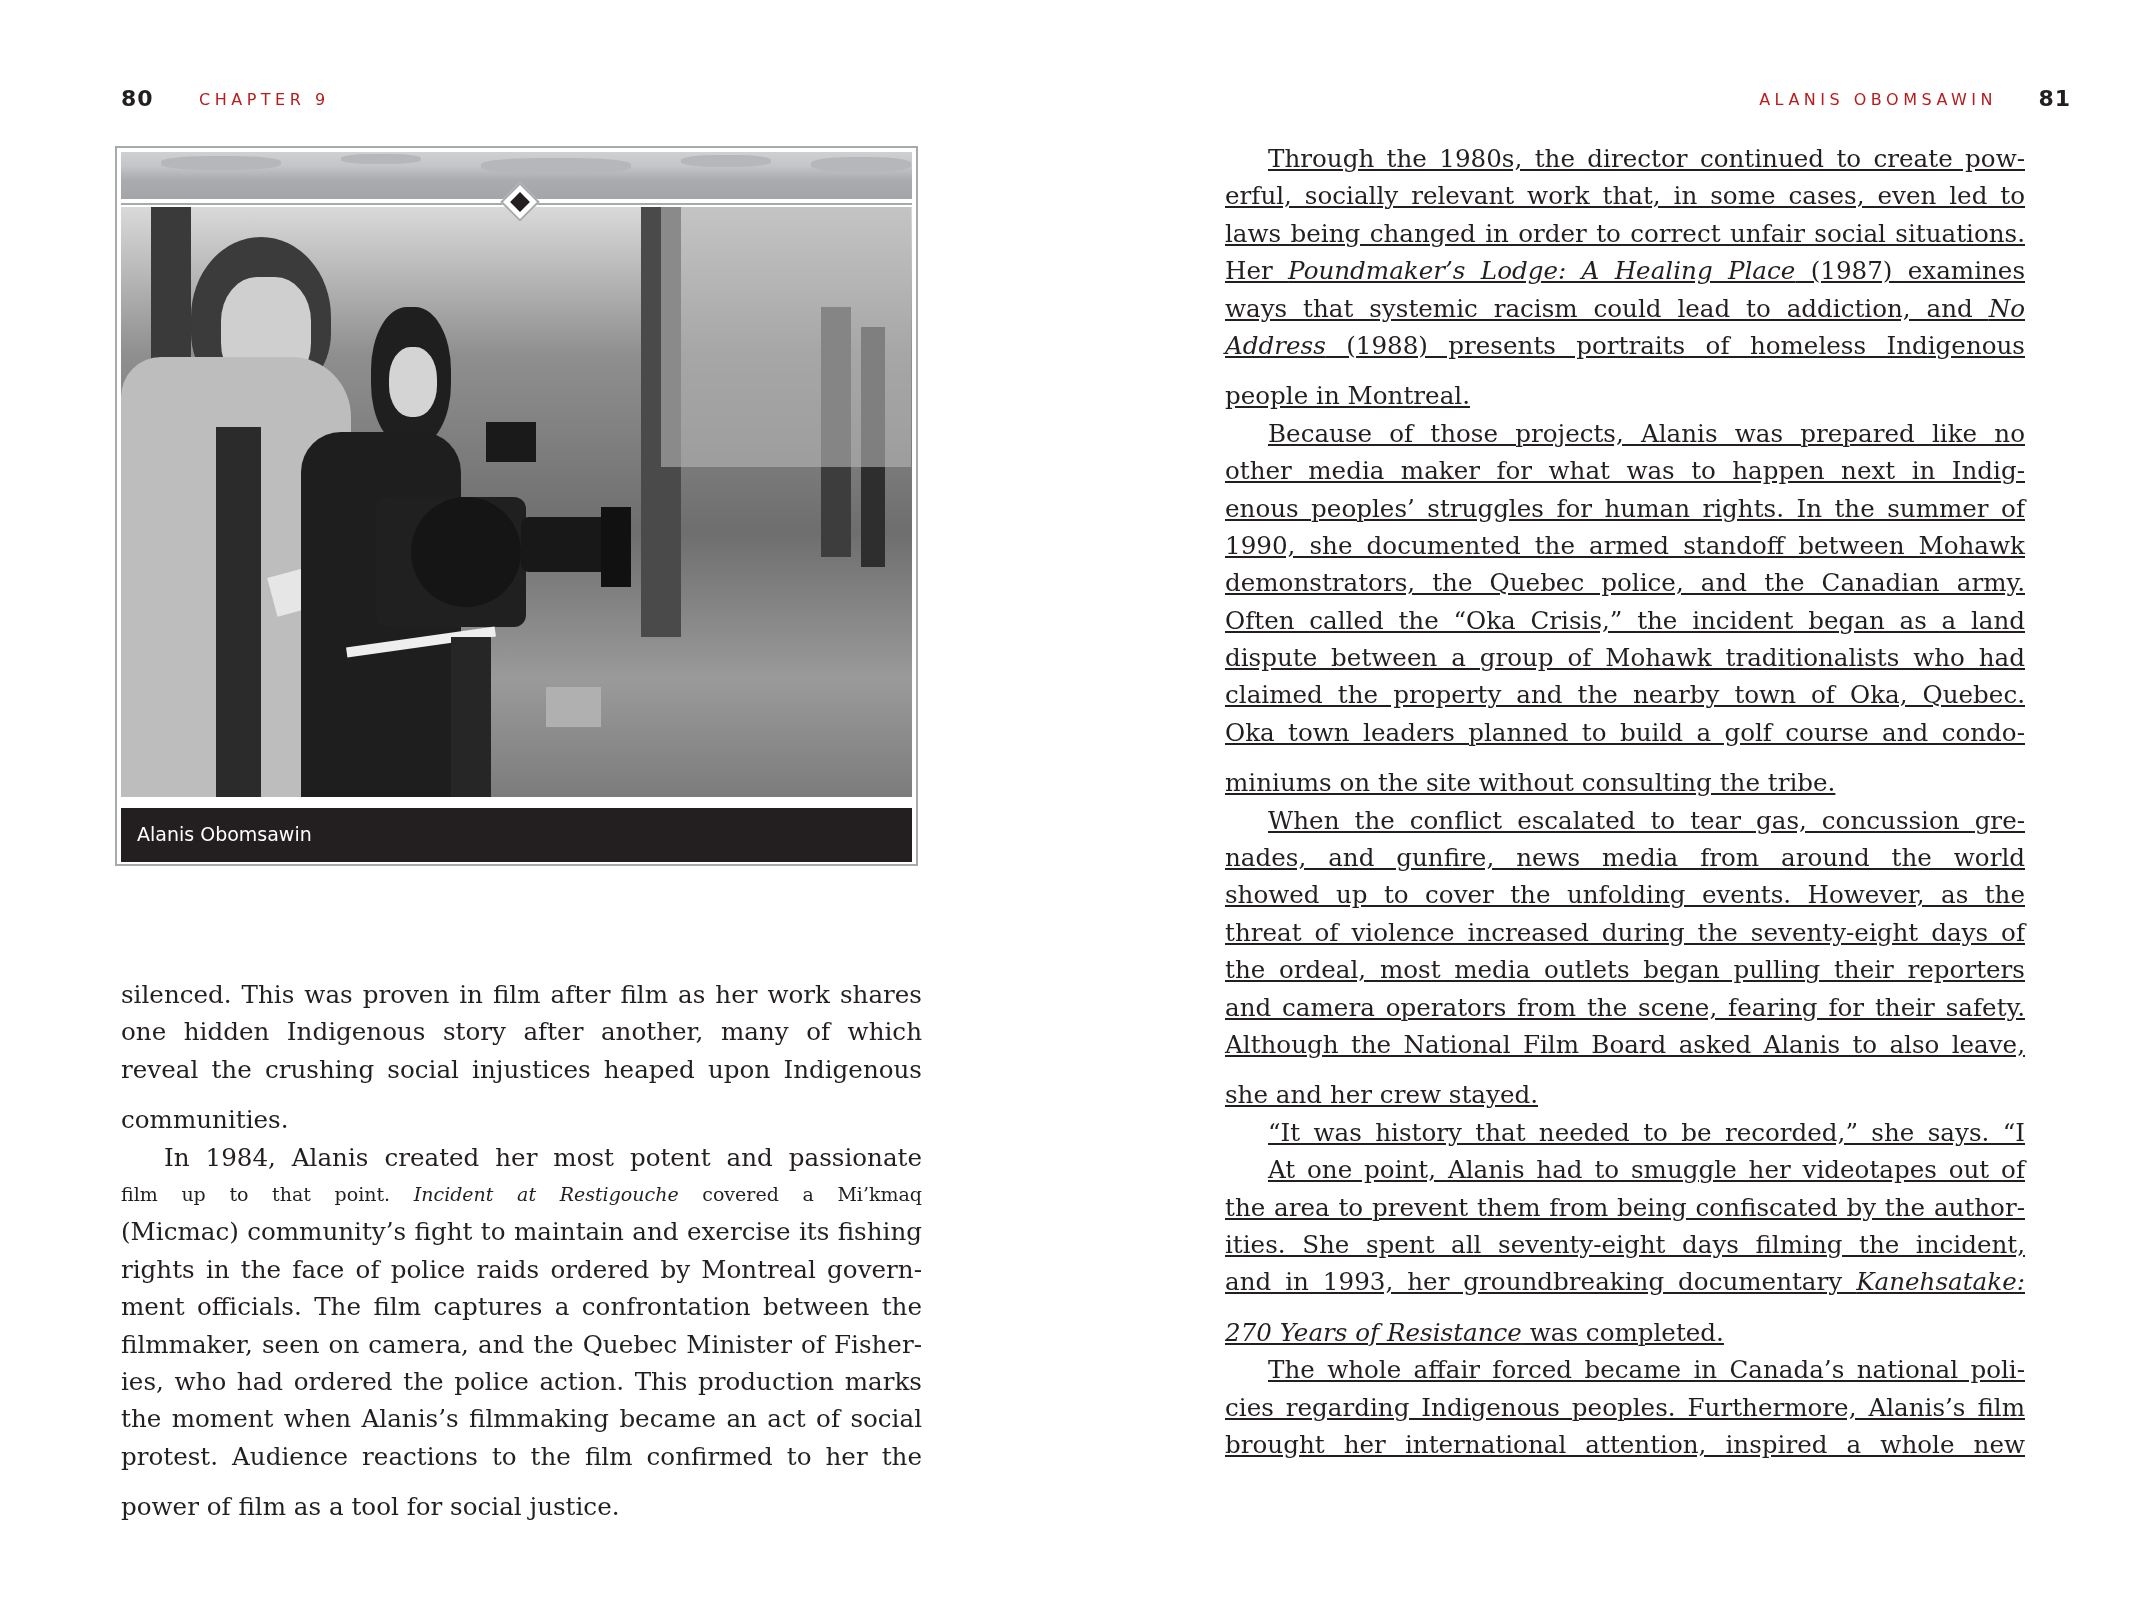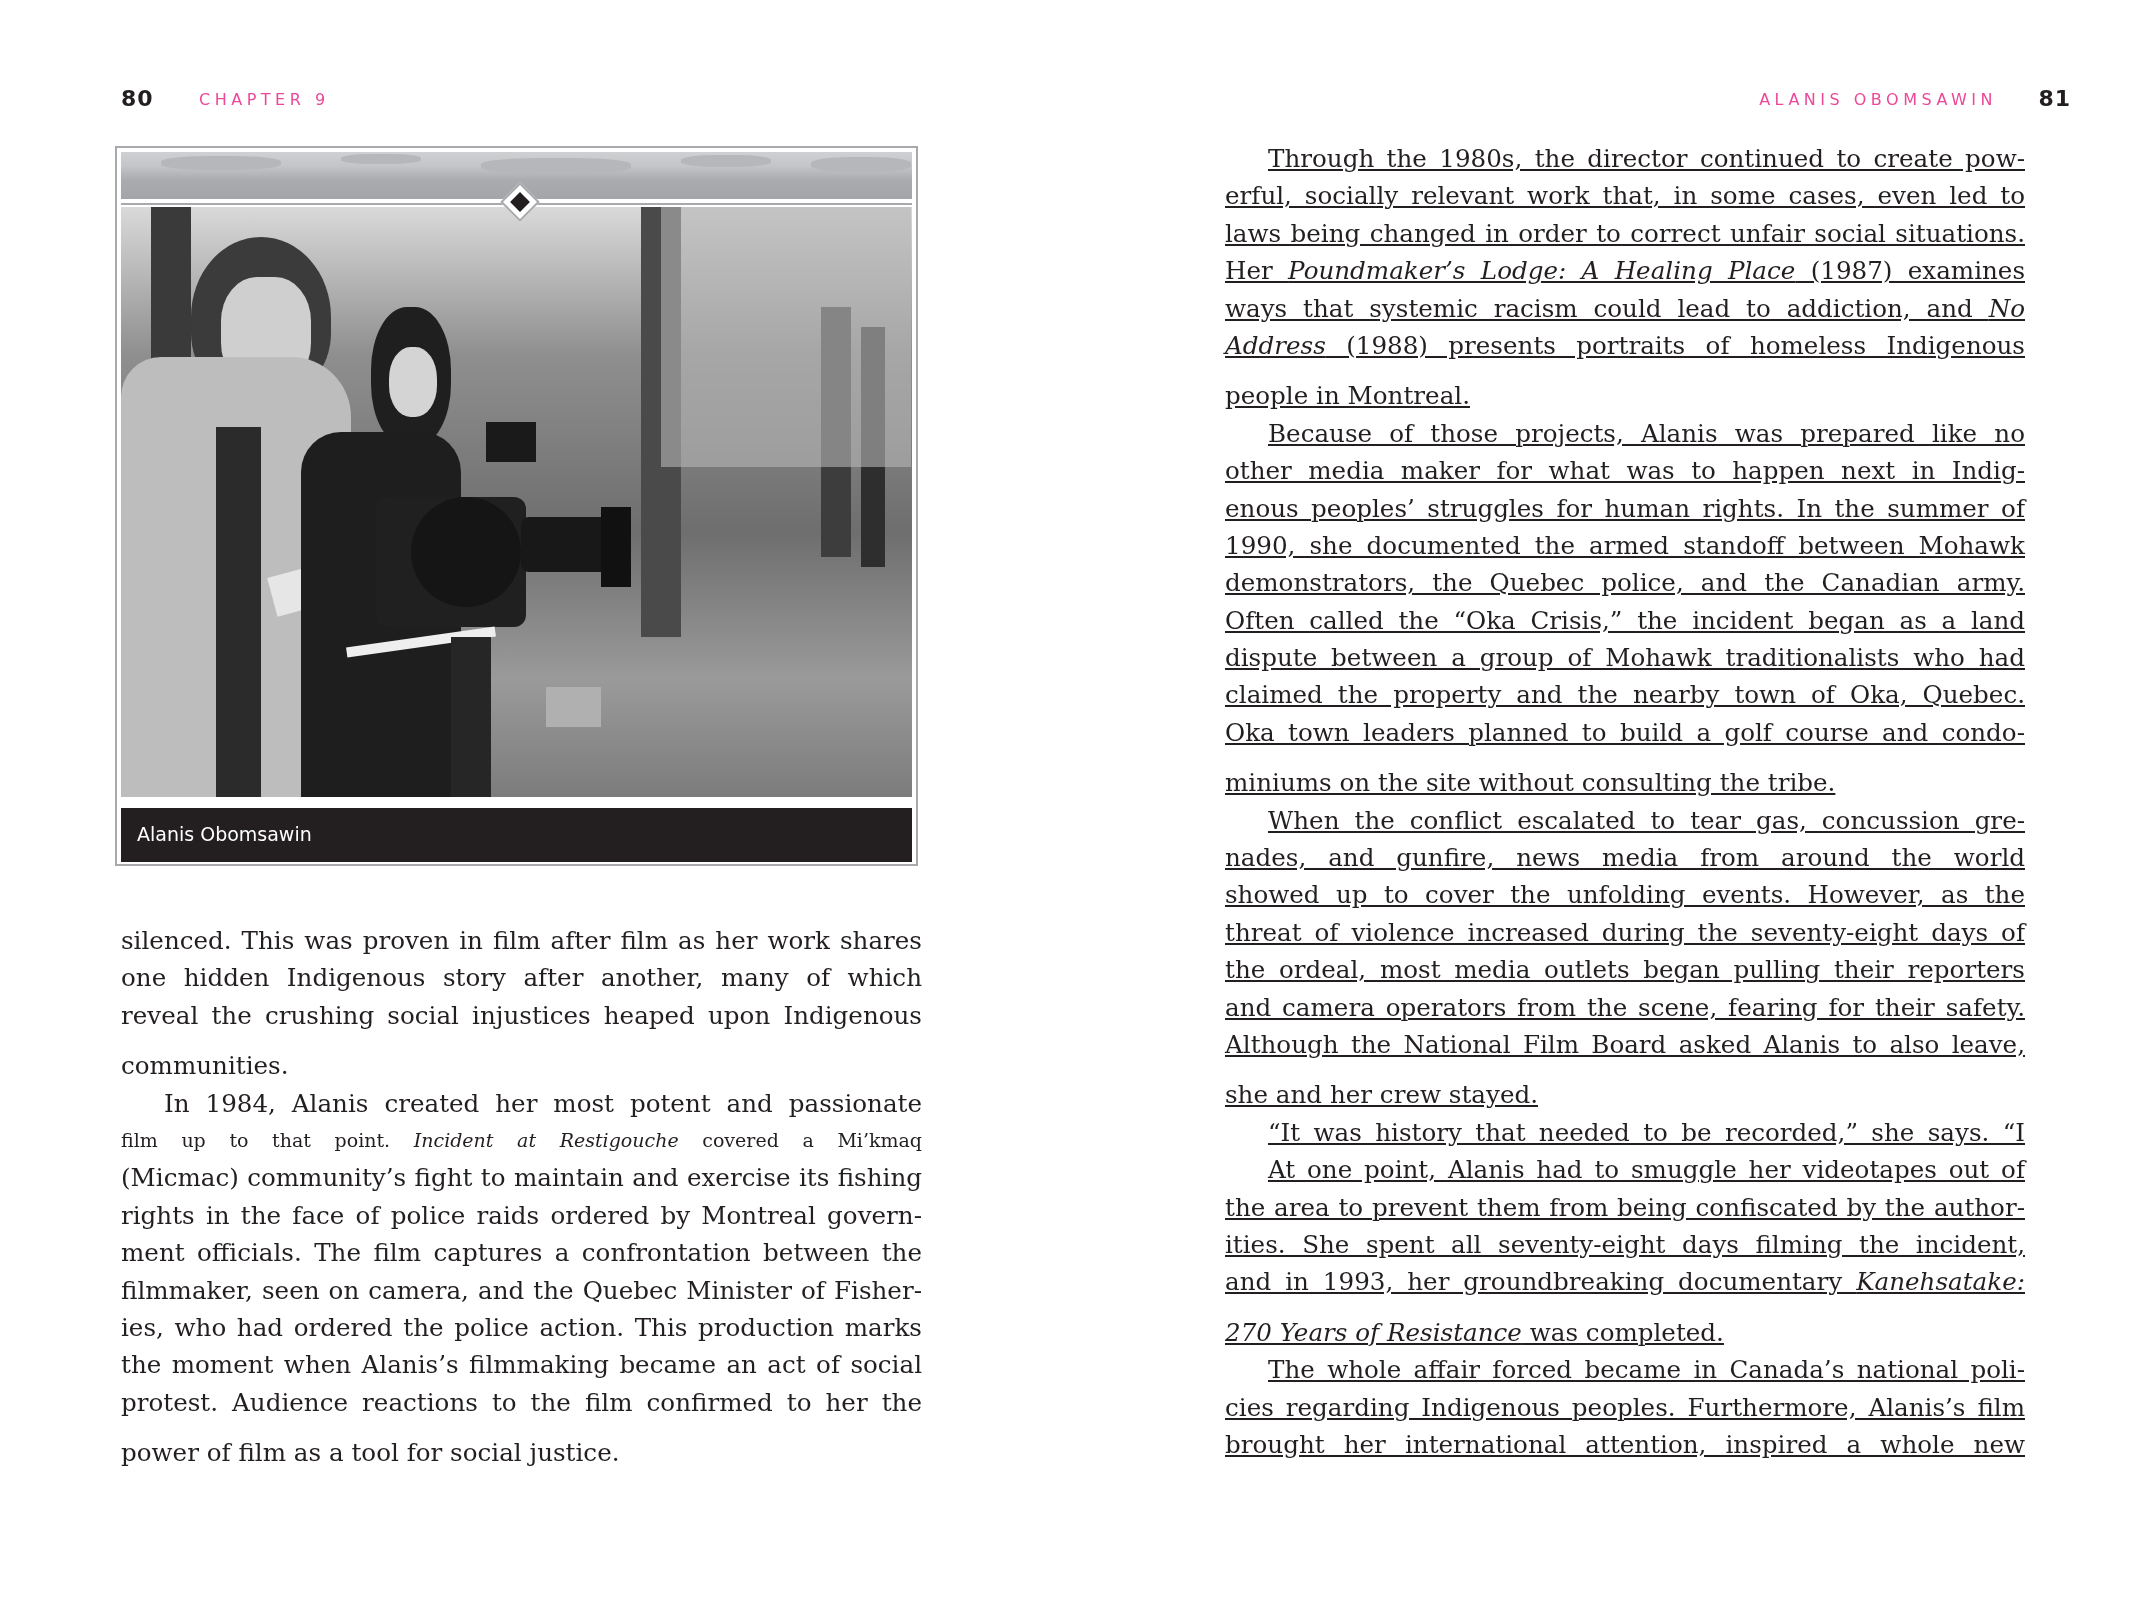--- a/index.html
+++ b/index.html
@@ -2,21 +2,21 @@
 <html><head>
 <meta charset="utf-8">
 <style>
   html, body { margin: 0; padding: 0; background: #ffffff; }
   body { width: 2133px; height: 1600px; position: relative; overflow: hidden; color: #231f20; }
   .page { position: absolute; top: 0; height: 1600px; }
   .page-left { left: 0; width: 1066px; }
   .page-right { left: 1066px; width: 1067px; }
 
   .folio { position: absolute; top: 86px; font-family: "DejaVu Sans", sans-serif; font-size: 22px; font-weight: bold; letter-spacing: 1px; color: #231f20; }
-  .runhead { position: absolute; top: 90px; font-family: "DejaVu Sans", sans-serif; font-size: 16px; letter-spacing: 4.5px; color: #ec4899; }
+  .runhead { position: absolute; top: 90px; font-family: "DejaVu Sans", sans-serif; font-size: 16px; letter-spacing: 4.5px; color: #b91c1c; }
 
   .folio-left { left: 121px; }
   .runhead-left { left: 199px; }
   .folio-right { right: 62px; }
   .runhead-right { right: 136px; }
 
   
   .figure { position: absolute; left: 115px; top: 146px; width: 803px; height: 720px; border: 2px solid #a7a9ac; box-sizing: border-box; background: #fff; }
   .banner { position: absolute; left: 4px; top: 4px; right: 4px; height: 47px; background: linear-gradient(180deg, #cfd0d2 0%, #c4c5c8 30%, #a9abae 60%, #a3a5a8 100%); overflow: hidden; }
   .banner .speck { position: absolute; background: #b5b7ba; border-radius: 40%; }
@@ -24,21 +24,21 @@
   .photo { position: absolute; left: 4px; top: 59px; right: 4px; height: 590px; overflow: hidden;
            background: linear-gradient(180deg, #d9d9d9 0%, #8f8f8f 25%, #6e6e6e 55%, #9a9a9a 80%, #7c7c7c 100%); }
   .photo .shape { position: absolute; }
   .diamond-wrap { position: absolute; left: 389px; top: 40px; width: 28px; height: 28px; transform: rotate(45deg); background: #fff; border: 2px solid #a7a9ac; box-sizing: border-box; z-index: 3; }
   .diamond-core { position: absolute; left: 5px; top: 5px; width: 14px; height: 14px; background: #231f20; }
   .caption-box { position: absolute; left: 4px; right: 4px; top: 660px; height: 54px; background: #231f20; }
   .caption { position: absolute; left: 16px; top: 15px; font-family: "DejaVu Sans", sans-serif; font-size: 19px; color: #ffffff; }
 
   
   .body { position: absolute; font-family: "DejaVu Serif", serif; font-size: 24.6px; line-height: 37.4px; color: #231f20; text-align: justify; }
-  .body-left { left: 121px; top: 922px; width: 801px; }
+  .body-left { left: 121px; top: 976px; width: 801px; }
   .body-right { left: 1225px; top: 140px; width: 800px; text-decoration: underline; }
   .line { display: block; white-space: nowrap; text-align-last: justify; text-align: justify; height: 37.4px; overflow: visible; }
   .line.last { text-align-last: left; margin-top: 13px; }
   .indent { padding-left: 43px; }
   .body em { font-style: italic; }
 </style>
 </head>
 <body>
 
 <div class="page page-left">

